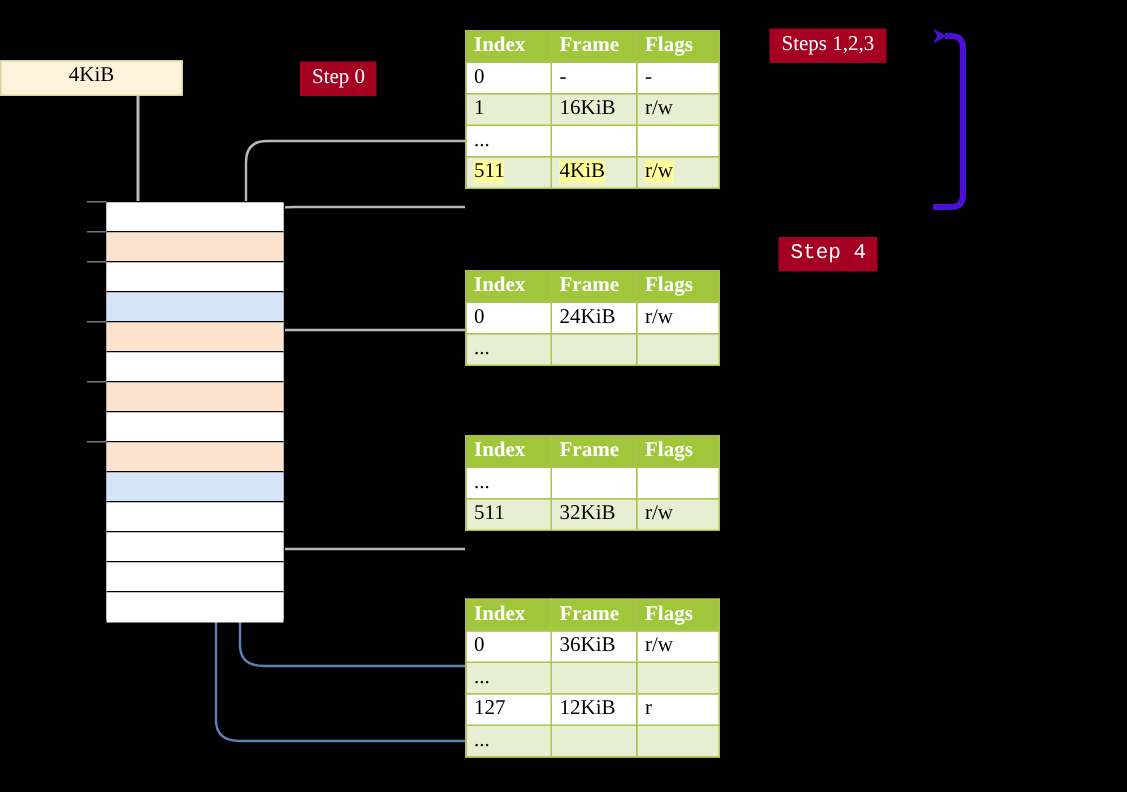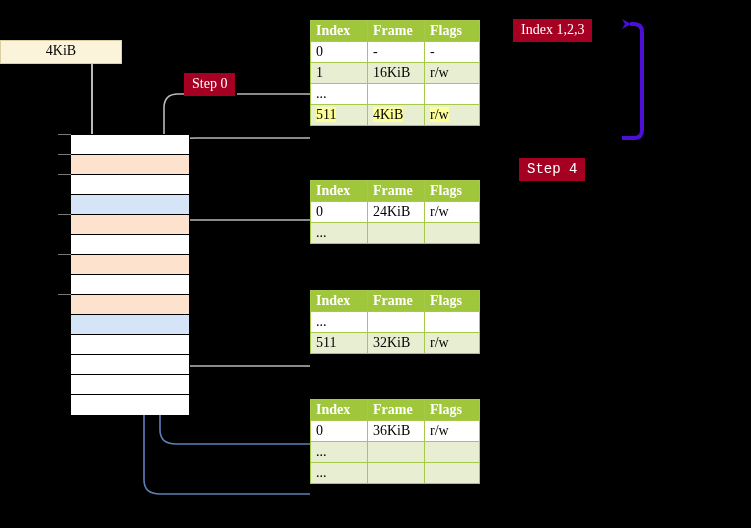--- a/index.html
+++ b/index.html
@@ -87,25 +87,25 @@
     <path d="M310,494 L160,494" stroke="#5b82b8" stroke-width="1.6" fill="none"></path>
     <path d="M160,494 Q144,494 144,480 L144,220" stroke="#5b82b8" stroke-width="1.6" fill="none" marker-end="url(#ablue)"></path>
 
     <path d="M622,138 L634,138 Q642,138 642,130 L642,32 Q642,24 634,24 L630,24" stroke="#4b0fd6" stroke-width="4" fill="none" marker-end="url(#aviolet)"></path>
   </svg>
 
   <div class="kbox" style="left:0px;top:40px;width:120px;height:22px;">
     <span>4KiB</span>
   </div>
 
-  <div class="pill red" style="left:184px;top:41px;margin-top:32px;">
+  <div class="pill red" style="left:200px;top:41px;">
     <span>Step 0</span>
   </div>
   <div class="pill red" style="left:513px;top:19px;">
-    <span>Index 1,2,3</span>
+    <span>Steps 1,2,3</span>
   </div>
   <div class="pill red" style="left:519px;top:158px;font-family:Liberation Mono, monospace;">
     <span>Step 4</span>
   </div>
 
   <div id="memcol">
       <div class="cell c-white"></div>
       <div class="cell c-peach"></div>
       <div class="cell c-white"></div>
       <div class="cell c-blue"></div>
@@ -214,20 +214,25 @@
         <tr class="plain">
           <td class="c0">0</td>
           <td class="c1">36KiB</td>
           <td class="c2">r/w</td>
         </tr>
         <tr class="alt">
           <td class="c0">...</td>
           <td class="c1"></td>
           <td class="c2"></td>
         </tr>
+        <tr class="plain">
+          <td class="c0">127</td>
+          <td class="c1">12KiB</td>
+          <td class="c2">r</td>
+        </tr>
         <tr class="alt">
           <td class="c0">...</td>
           <td class="c1"></td>
           <td class="c2"></td>
         </tr>
       </tbody>
     </table>
 
 </div>
 

